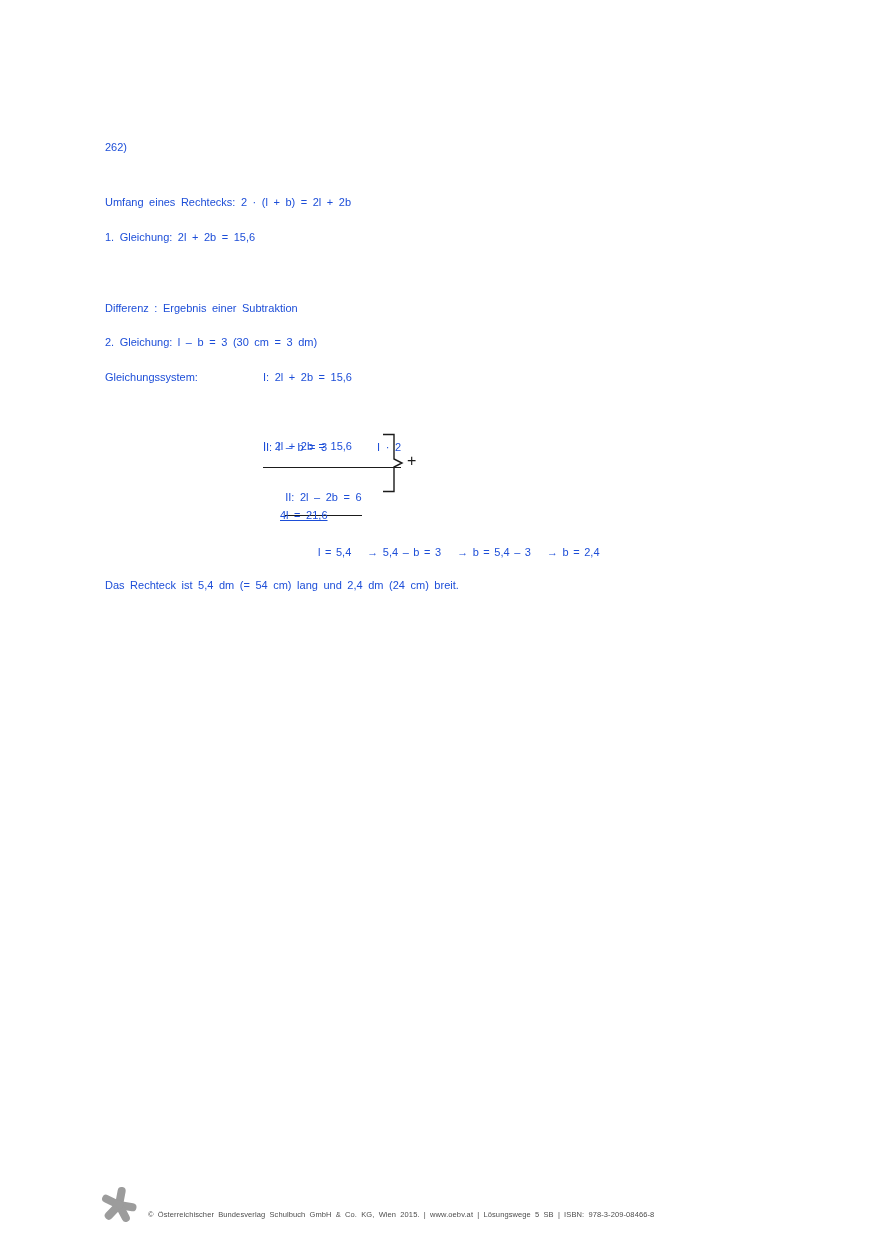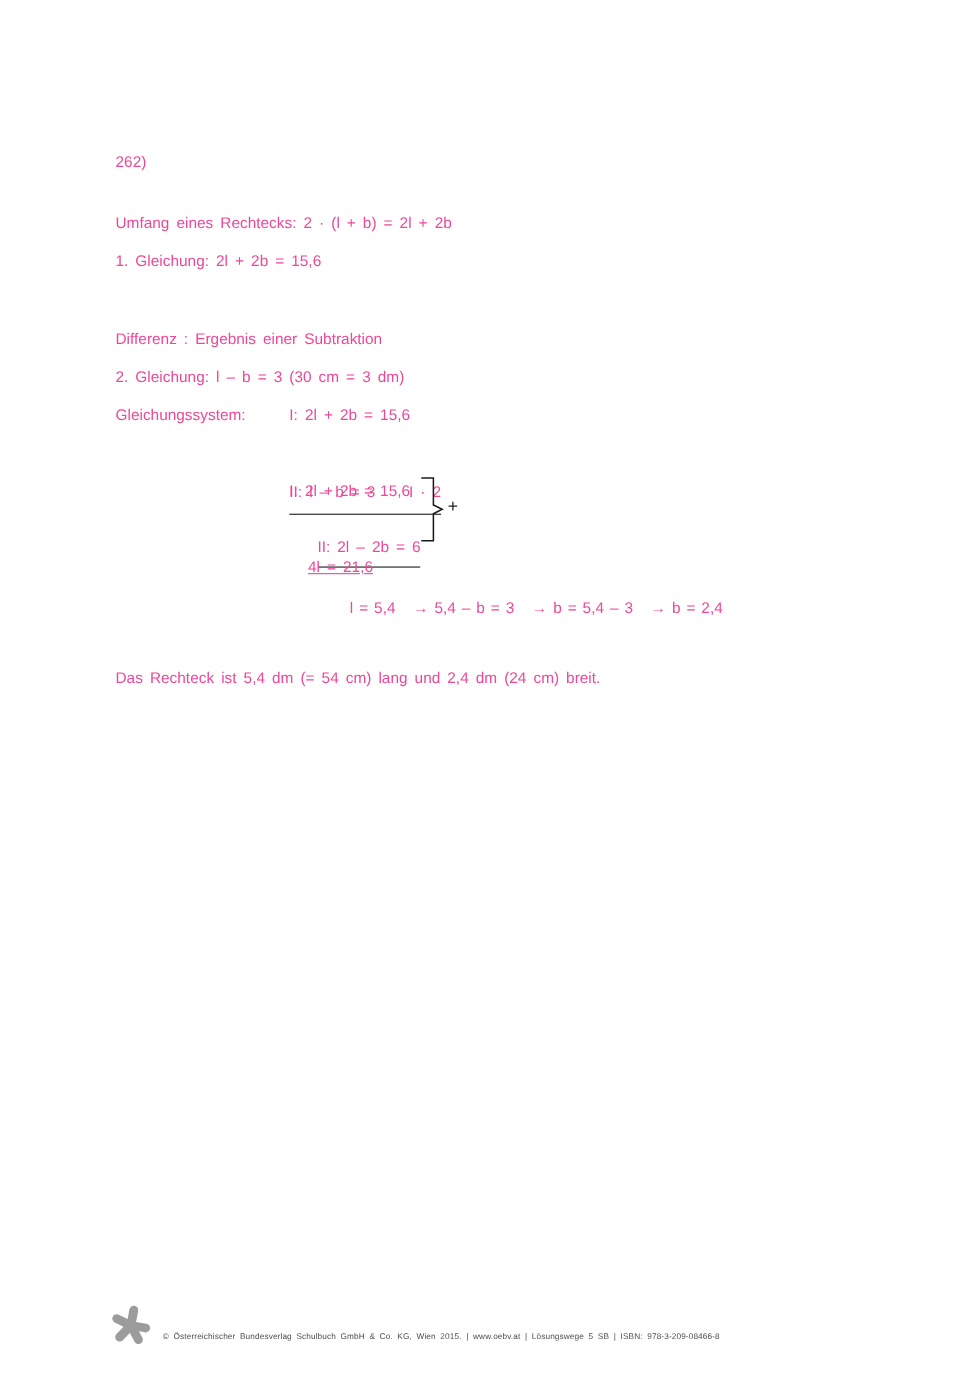--- a/index.html
+++ b/index.html
@@ -11,25 +11,25 @@
     position: relative;
     width: 890px;
     height: 1259px;
     background: #ffffff;
     font-family: "Liberation Sans", "DejaVu Sans", sans-serif;
     color: #1b1b1b;
     overflow: hidden;
   }
   .line {
     position: absolute;
-    font-size: 14px;
+    font-size: 11px;
     line-height: 19px;
     white-space: pre;
     word-spacing: 2.5px;
-    color: #ec4899;
+    color: #1d4ed8;
   }
   
   .uline-row {
     display: flex;
     justify-content: space-between;
     width: 138px;
     border-bottom: 1.4px solid #1b1b1b;
     padding-bottom: 10px;
   }
   .uline {
@@ -108,21 +108,21 @@
 
   <div class="line" style="left:280px; top:506px;text-decoration:underline;">4l = 21,6</div>
 
   <div class="line solution-row" style="left:318px; top:543px; word-spacing:1.5px;">
     <span>l = 5,4</span>
     <span>→ 5,4 – b = 3</span>
     <span>→ b = 5,4 – 3</span>
     <span>→ b = 2,4</span>
   </div>
 
-  <div class="line" style="left:105px; top:576px;margin-top:31px;">Das Rechteck ist 5,4 dm (= 54 cm) lang und 2,4 dm (24 cm) breit.</div>
+  <div class="line" style="left:105px; top:576px;">Das Rechteck ist 5,4 dm (= 54 cm) lang und 2,4 dm (24 cm) breit.</div>
 
   <div class="footer">
     <svg class="footer-logo" viewBox="0 0 38 42">
       <g stroke="#9c9c9c" stroke-width="8.5" stroke-linecap="round">
         <line x1="19" y1="21" x2="21.8" y2="6.2"></line>
         <line x1="19" y1="21" x2="33.2" y2="23.4"></line>
         <line x1="19" y1="21" x2="26.2" y2="34.6"></line>
         <line x1="19" y1="21" x2="8.2" y2="32.2"></line>
         <line x1="19" y1="21" x2="5.4" y2="14.4"></line>
       </g>

